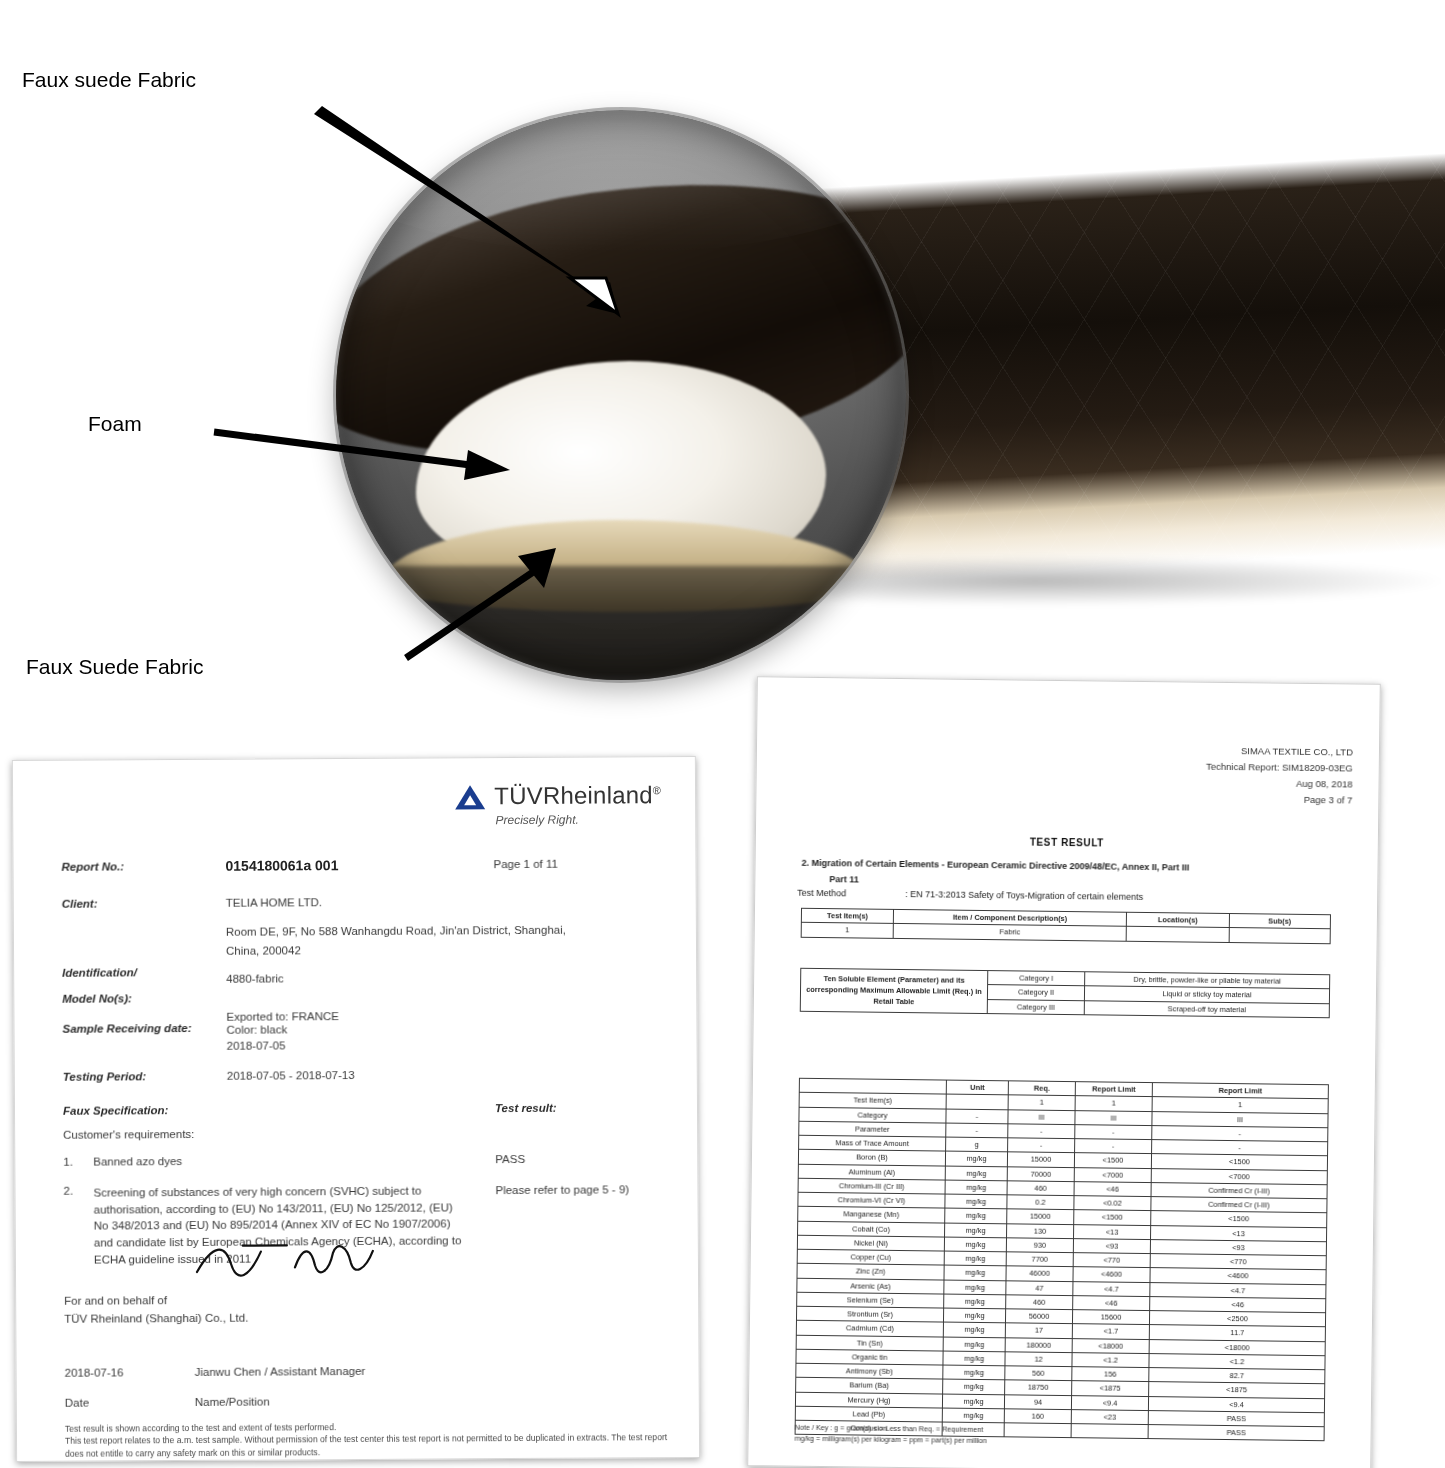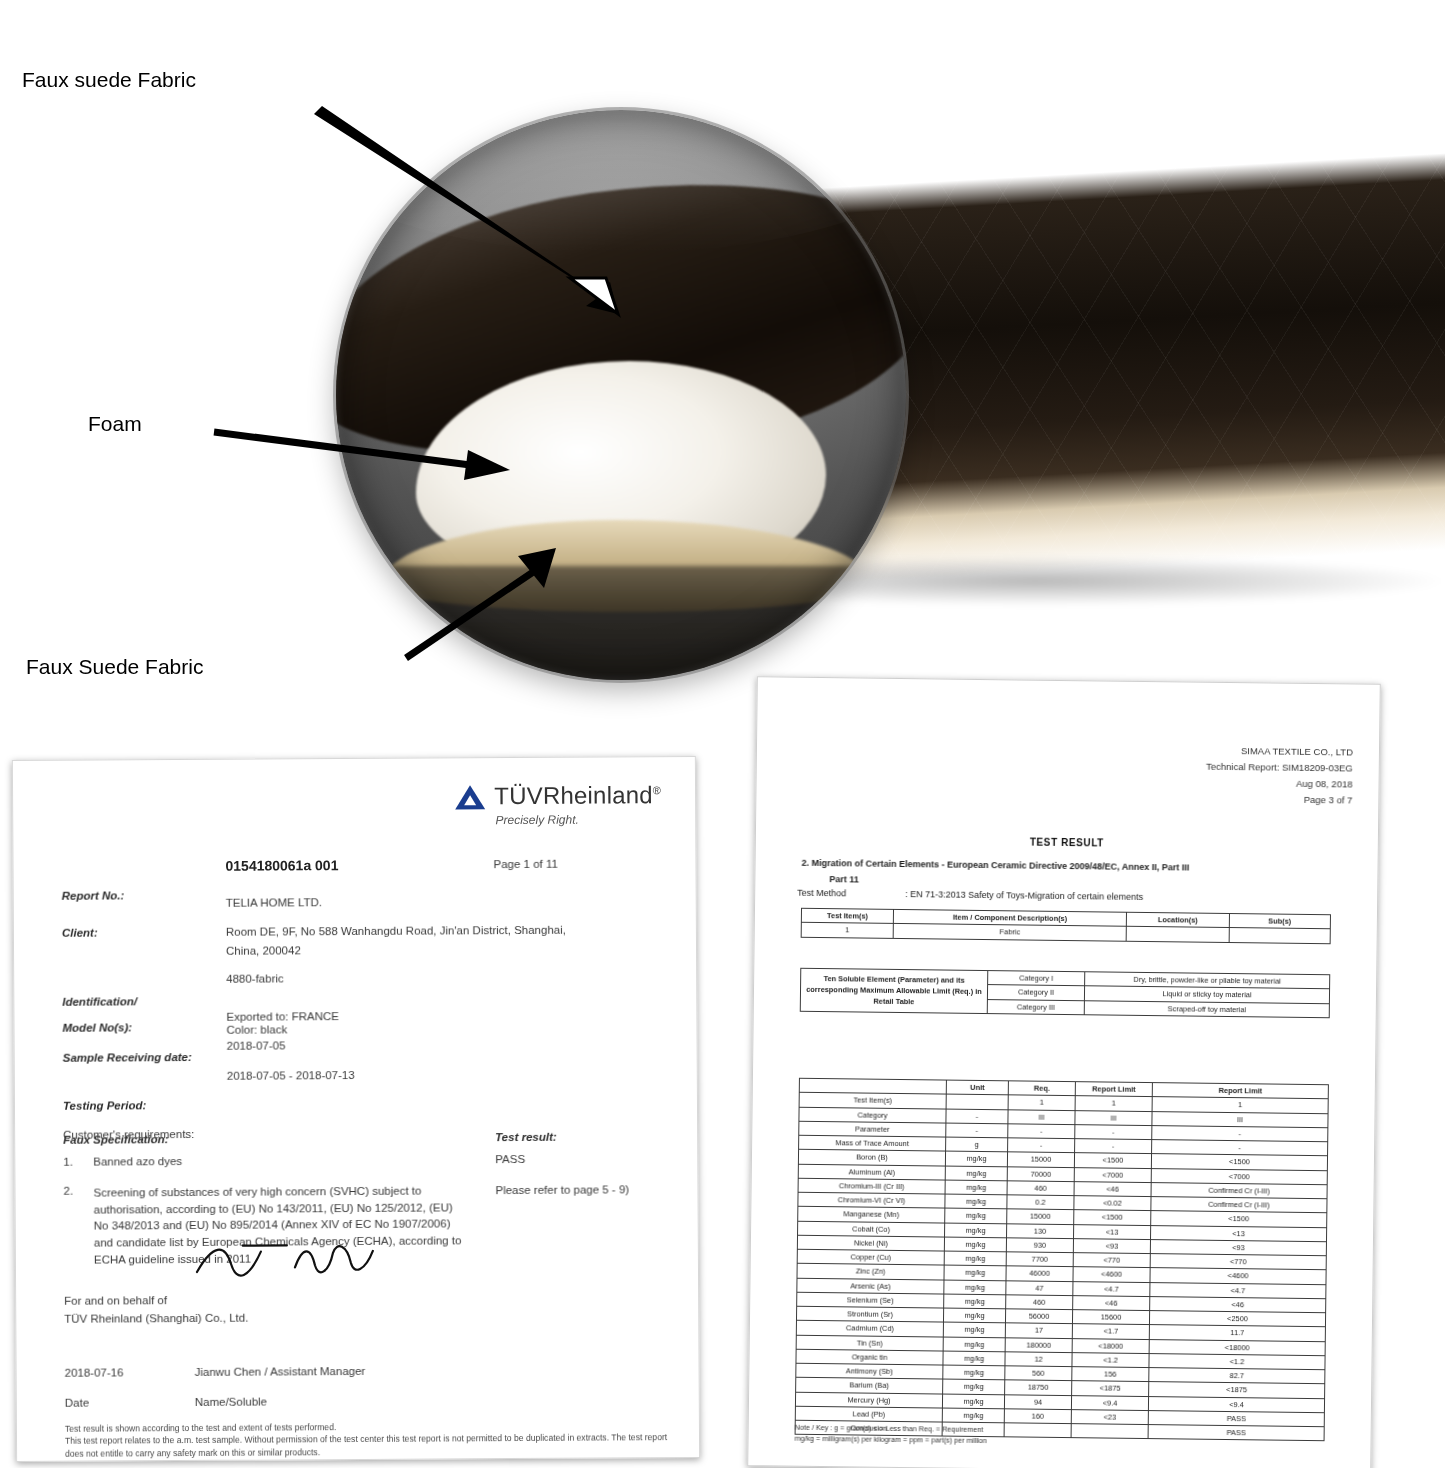--- a/index.html
+++ b/index.html
@@ -157,21 +157,21 @@
     border-bottom:24px solid #1a3d8f;
   }
   .tuv-logo:after{
     content:"";position:absolute;left:9px;top:12px;
     border-left:6px solid transparent;border-right:6px solid transparent;
     border-bottom:10px solid #fff;
   }
   .tuv-name{font-size:24px;color:#333;letter-spacing:.2px;}
   .tuv-sup{font-size:11px;vertical-align:super;}
   .tuv-tag{font-size:12px;color:#555;font-style:italic;margin:3px 0 0 40px;}
-  .lbl{position:absolute;font-size:11.5px;color:#2b2b2b;font-style:italic;font-weight:600;margin-top:29px;}
+  .lbl{position:absolute;font-size:11.5px;color:#2b2b2b;font-style:italic;font-weight:600;}
   .val{position:absolute;font-size:11.5px;color:#3a3a3a;}
   .blur{filter:blur(.45px);}
   .blur2{filter:blur(.7px);}
 
   .sig{
     position:absolute;left:175px;top:478px;width:200px;height:44px;
   }
   .foot{
     position:absolute;left:48px;right:28px;font-size:8.6px;color:#4a4a4a;line-height:1.55;
   }
@@ -292,21 +292,21 @@
     <div class="val blur" style="left:48px;top:534px;">For and on behalf of</div>
     <div class="val blur" style="left:48px;top:552px;">TÜV Rheinland (Shanghai) Co., Ltd.</div>
 
     <svg class="sig" viewBox="0 0 200 44">
       <path d="M6 34 C22 6, 34 6, 40 26 S58 40, 70 14 M52 8 L96 8 M104 30 C112 8, 120 10, 124 28 C128 42, 138 34, 142 16 C146 4, 156 8, 160 26 C163 38, 174 34, 182 14" fill="none" stroke="#111" stroke-width="2.2" stroke-linecap="round"></path>
     </svg>
 
     <div class="val blur" style="left:48px;top:606px;">2018-07-16</div>
     <div class="val blur" style="left:178px;top:606px;">Jianwu Chen / Assistant Manager</div>
     <div class="val blur" style="left:48px;top:636px;">Date</div>
-    <div class="val blur" style="left:178px;top:636px;">Name/Soluble</div>
+    <div class="val blur" style="left:178px;top:636px;">Name/Position</div>
 
     <div class="foot blur2" style="top:662px;">Test result is shown according to the test and extent of tests performed.</div>
     <div class="foot blur2" style="top:674px;">This test report relates to the a.m. test sample. Without permission of the test center this test report is not permitted to be duplicated in extracts. The test report does not entitle to carry any safety mark on this or similar products.</div>
     <div class="foot blur2" style="top:705px;">TÜV Rheinland (Shanghai) Co., Ltd. - Shanghai Standard Building, No. 177, Lane 777, West Guangzhong Road, Jing'an, Shanghai 200072 P.R. China</div>
 
   </div>
 
   <div class="doc doc-right">
 
     <div class="rhead blur" style="top:62px;">SIMAA TEXTILE CO., LTD</div>

